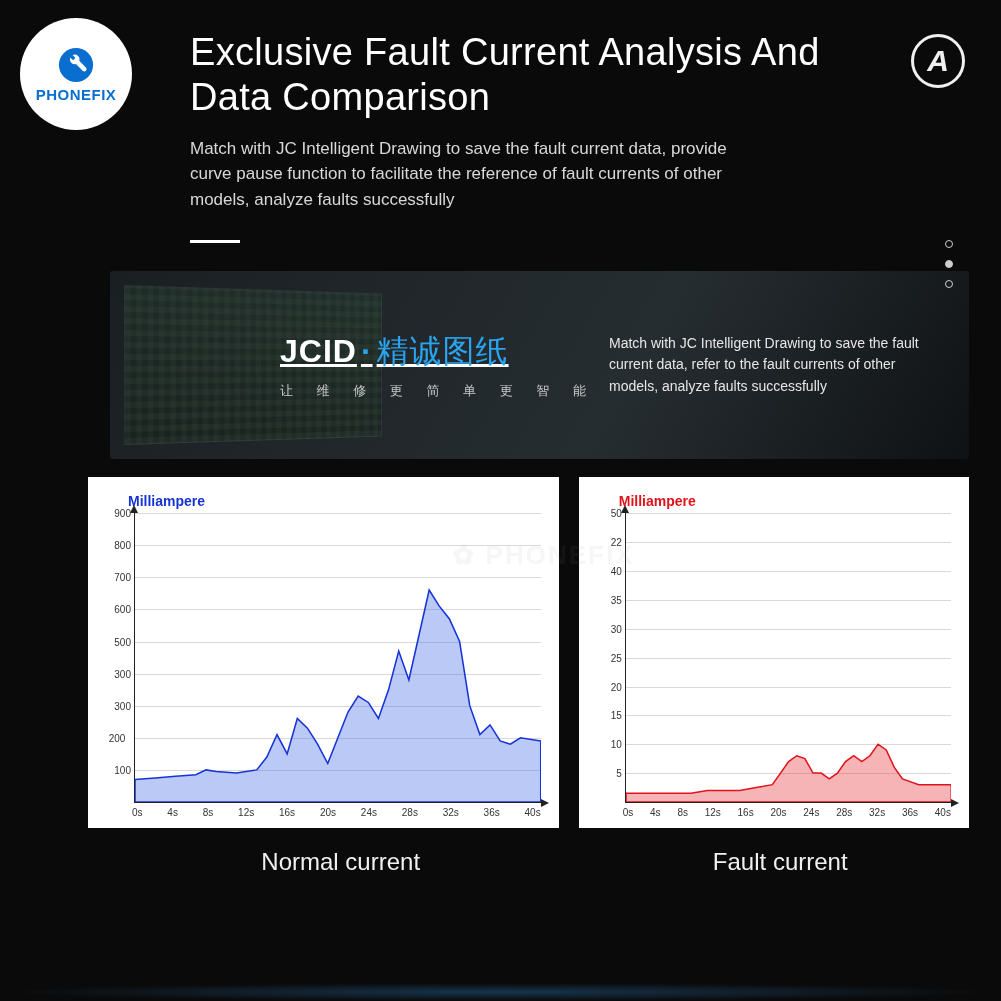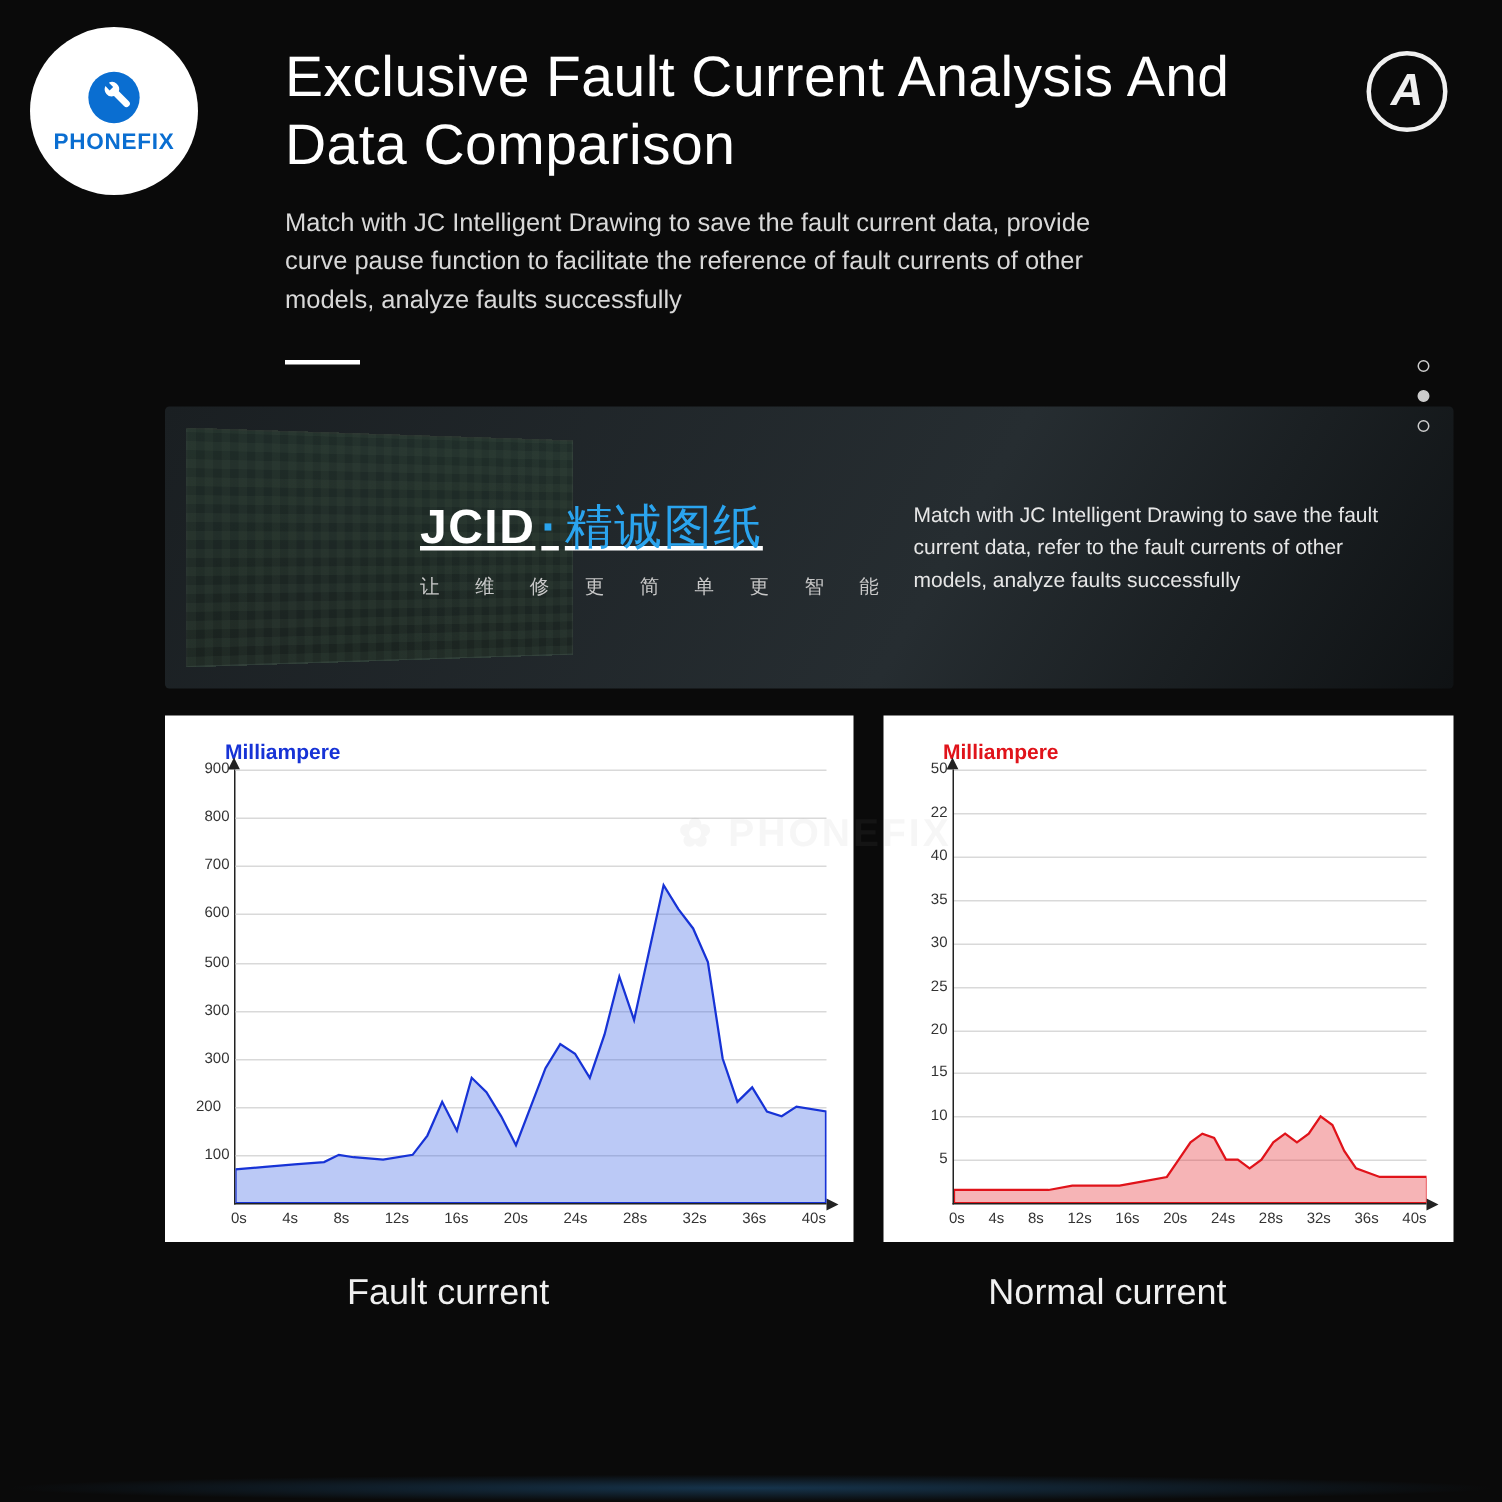--- a/index.html
+++ b/index.html
@@ -119,21 +119,21 @@
     margin-left: auto;
     max-width: 330px;
     font-size: 14px;
     line-height: 1.55;
     color: #e6e6e6;
     z-index: 2;
   }
   .charts {
     display: flex;
     gap: 20px;
-    margin: 18px 32px 0 110px;
+    margin: 18px 32px 0 88px;
   }
   .chart-card {
     background: #fff;
     flex: 1;
     padding: 16px 14px 10px 14px;
     position: relative;
   }
   .chart-card.left { flex: 1.1; }
   .chart-card.right { flex: .9; }
   .ylabel-top {
@@ -342,18 +342,18 @@
         <span>24s</span>
         <span>28s</span>
         <span>32s</span>
         <span>36s</span>
         <span>40s</span>
       </div>
   </div>
 </div>
 
 <div class="caption-row">
+  <div class="caption left">Normal current</div>
   <div class="caption right">Fault current</div>
-  <div class="caption left">Normal current</div>
 </div>
 
 <div class="wm-center">✿ PHONEFIX</div>
 <div class="footer-glow"></div>
 
 </body></html>

